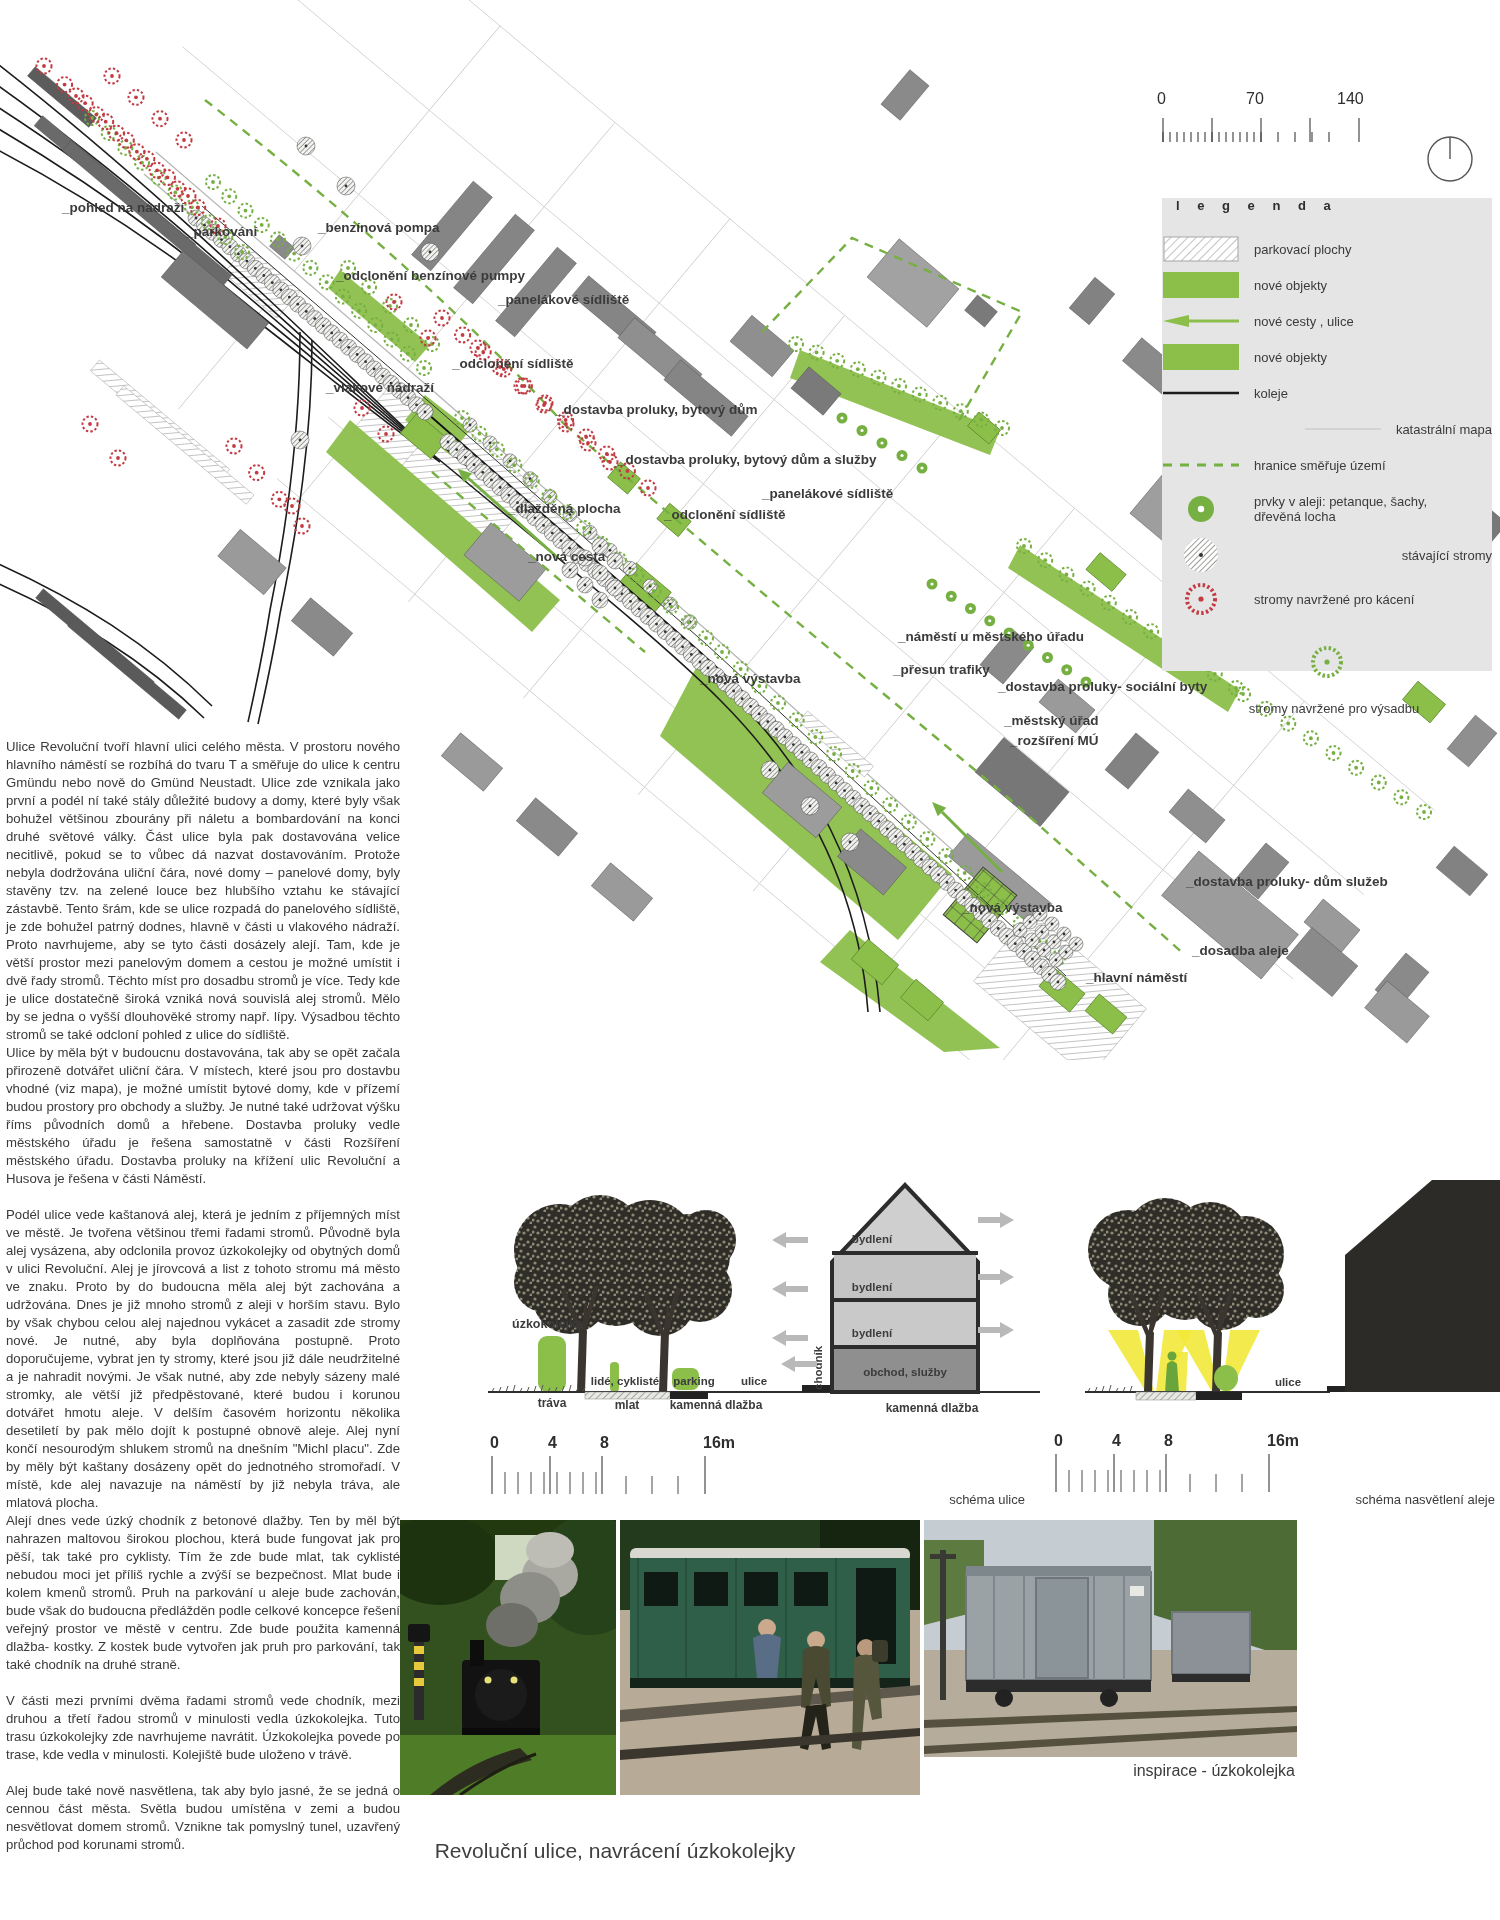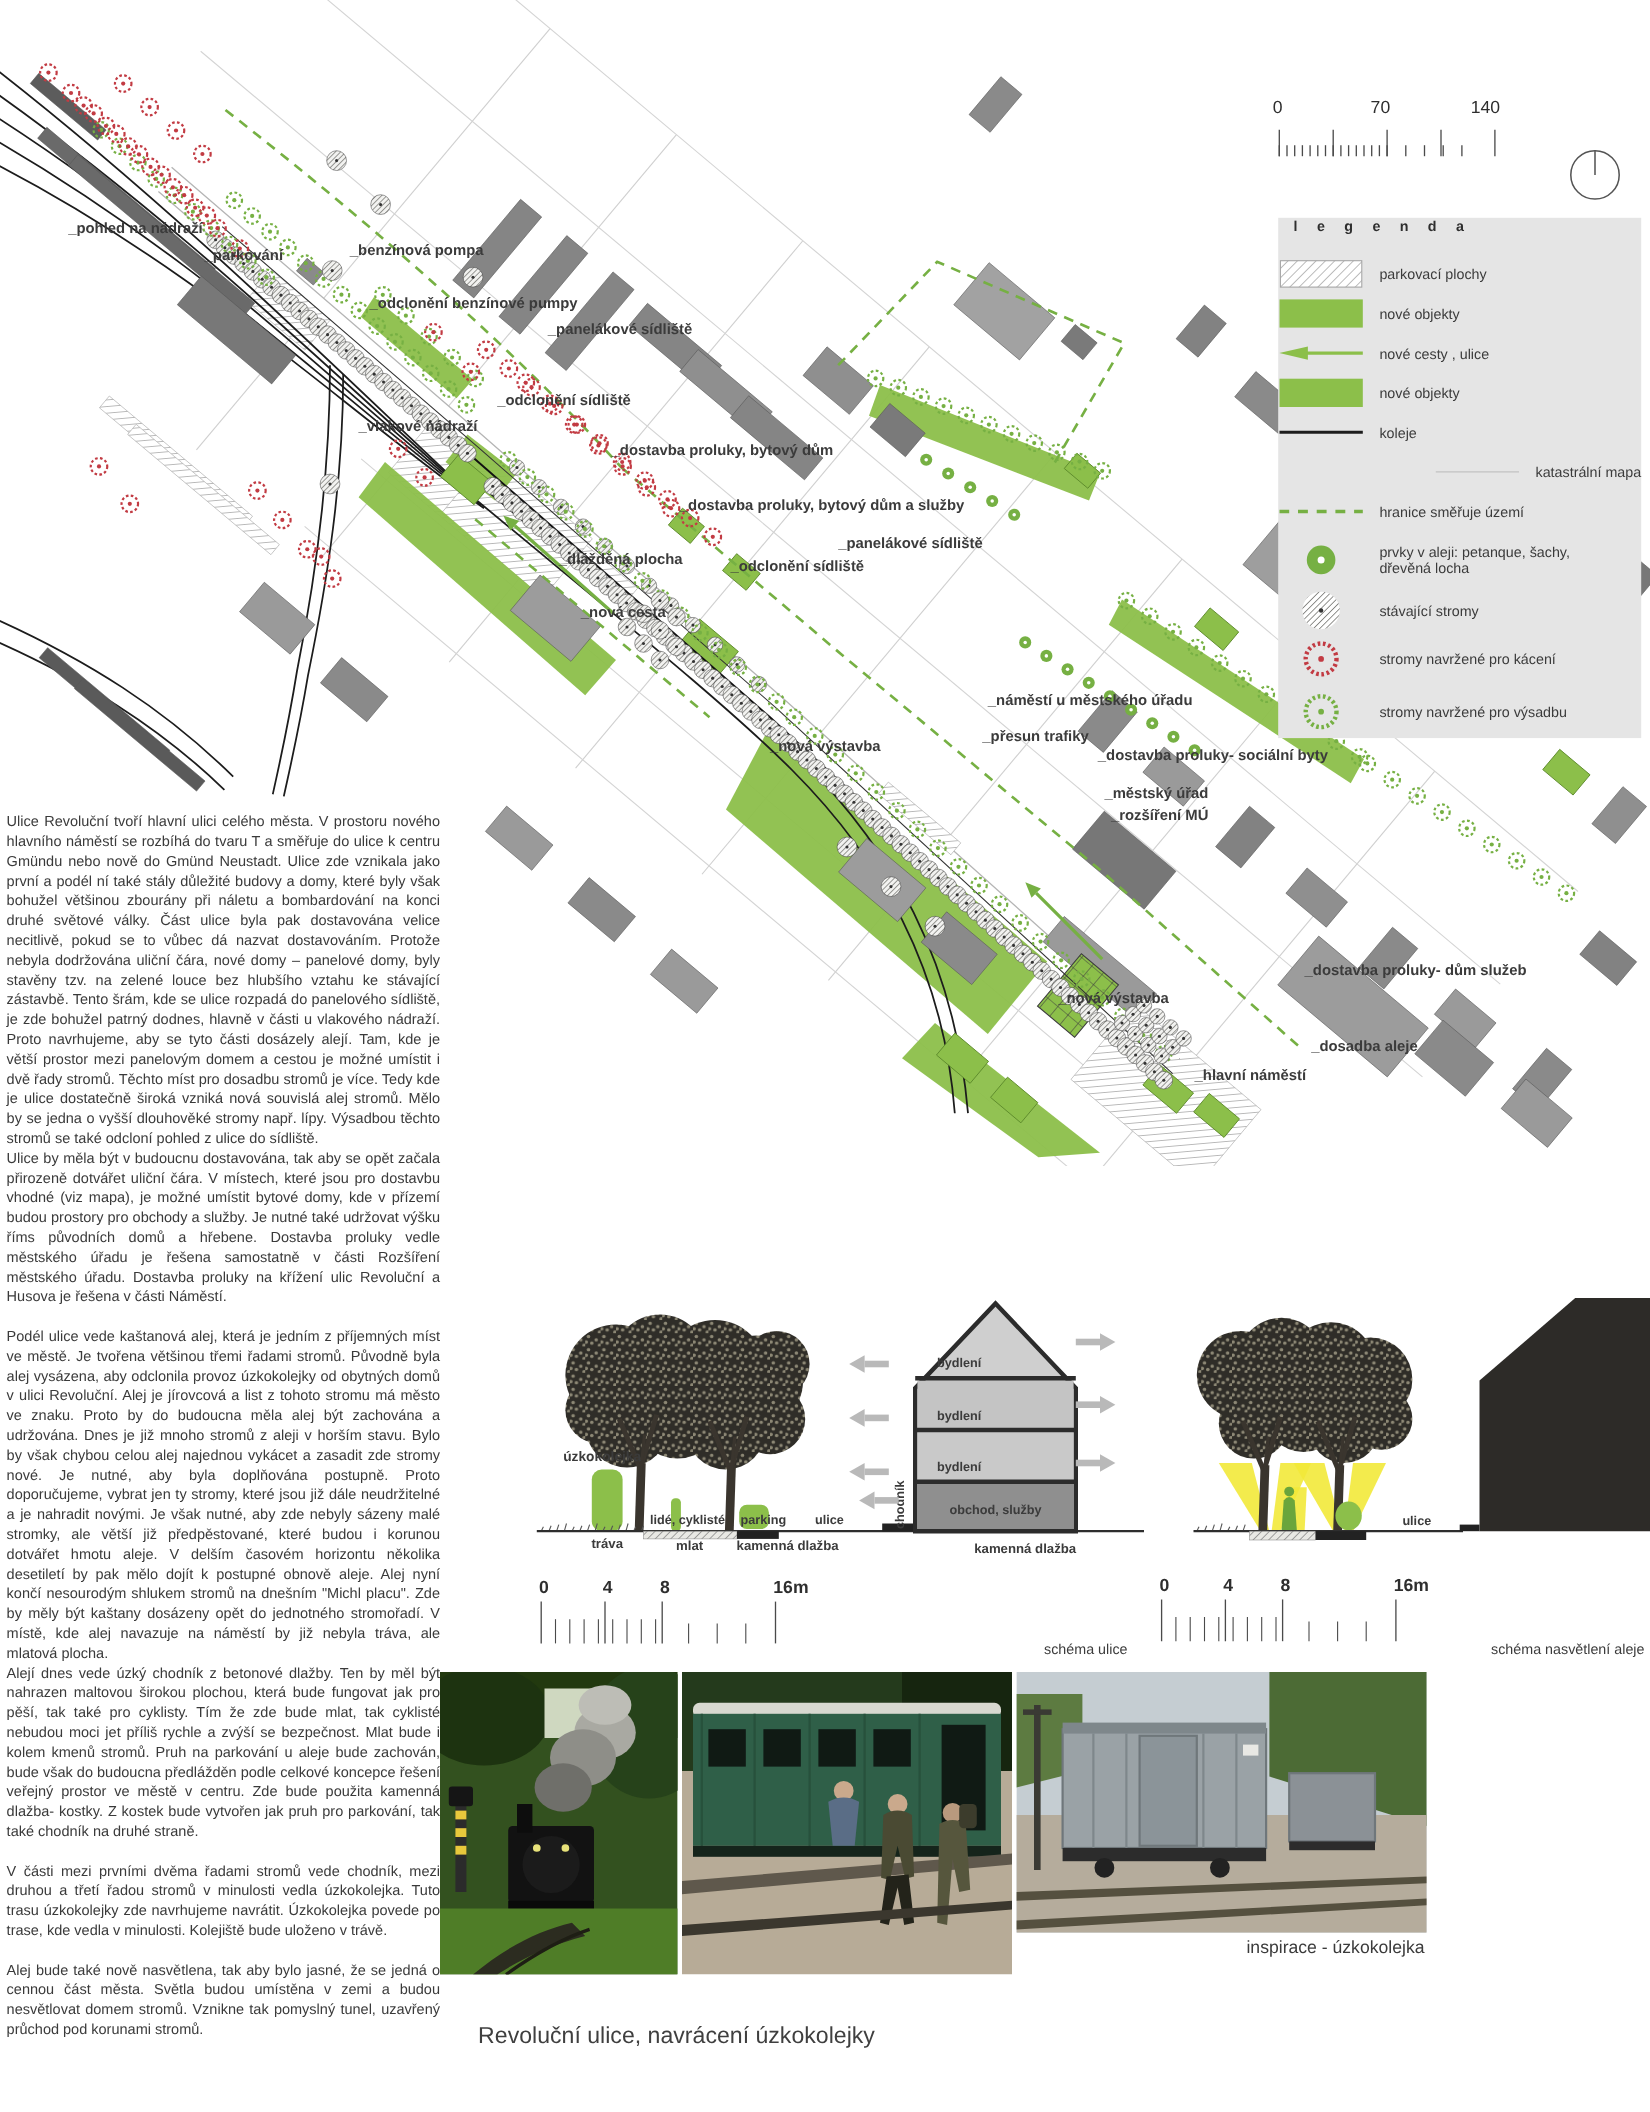--- a/index.html
+++ b/index.html
@@ -903,21 +903,21 @@
         </div>
         <div class="legend-row" style="height: 52px;">
           <div class="legend-swatch">
             <svg width="40" height="34">
               <circle cx="20" cy="17" r="13" fill="#76b043"></circle>
               <circle cx="20" cy="17" r="3.2" fill="#fff"></circle>
             </svg>
           </div>
           <div class="legend-label" style="width: 210px;">prvky v aleji: petanque, šachy, dřevěná locha</div>
         </div>
-        <div class="legend-row" style="height: 40px;">
+        <div class="legend-row" style="height: 40px; justify-content: space-between;">
           <div class="legend-swatch">
             <svg width="44" height="40">
               <defs>
                 <pattern id="lh8" width="4" height="4" patternUnits="userSpaceOnUse" patternTransform="rotate(45)">
                   <rect width="4" height="4" fill="#fff"></rect>
                   <line x1="0" y1="0" x2="0" y2="4" stroke="#5a5a55" stroke-width="1.2"></line>
                 </pattern>
               </defs>
               <circle cx="22" cy="20" r="17" fill="url(#lh8)"></circle>
               <circle cx="22" cy="20" r="2" fill="#333"></circle>
@@ -927,21 +927,21 @@
         </div>
         <div class="legend-row" style="height: 48px;">
           <div class="legend-swatch">
             <svg width="44" height="40">
               <circle cx="22" cy="20" r="14" fill="none" stroke="#c23b43" stroke-width="4" stroke-dasharray="2.4 2.4"></circle>
               <circle cx="22" cy="20" r="2.6" fill="#c23b43"></circle>
             </svg>
           </div>
           <div class="legend-label">stromy navržené pro kácení</div>
         </div>
-        <div class="legend-row" style="height: 48px;">
+        <div class="legend-row" style="height: 48px; flex-direction: column;">
           <div class="legend-swatch">
             <svg width="44" height="40">
               <circle cx="22" cy="20" r="14" fill="none" stroke="#76b043" stroke-width="4" stroke-dasharray="2.4 2.4"></circle>
               <circle cx="22" cy="20" r="2.6" fill="#76b043"></circle>
             </svg>
           </div>
           <div class="legend-label">stromy navržené pro výsadbu</div>
         </div>
       </div>
   </div>

